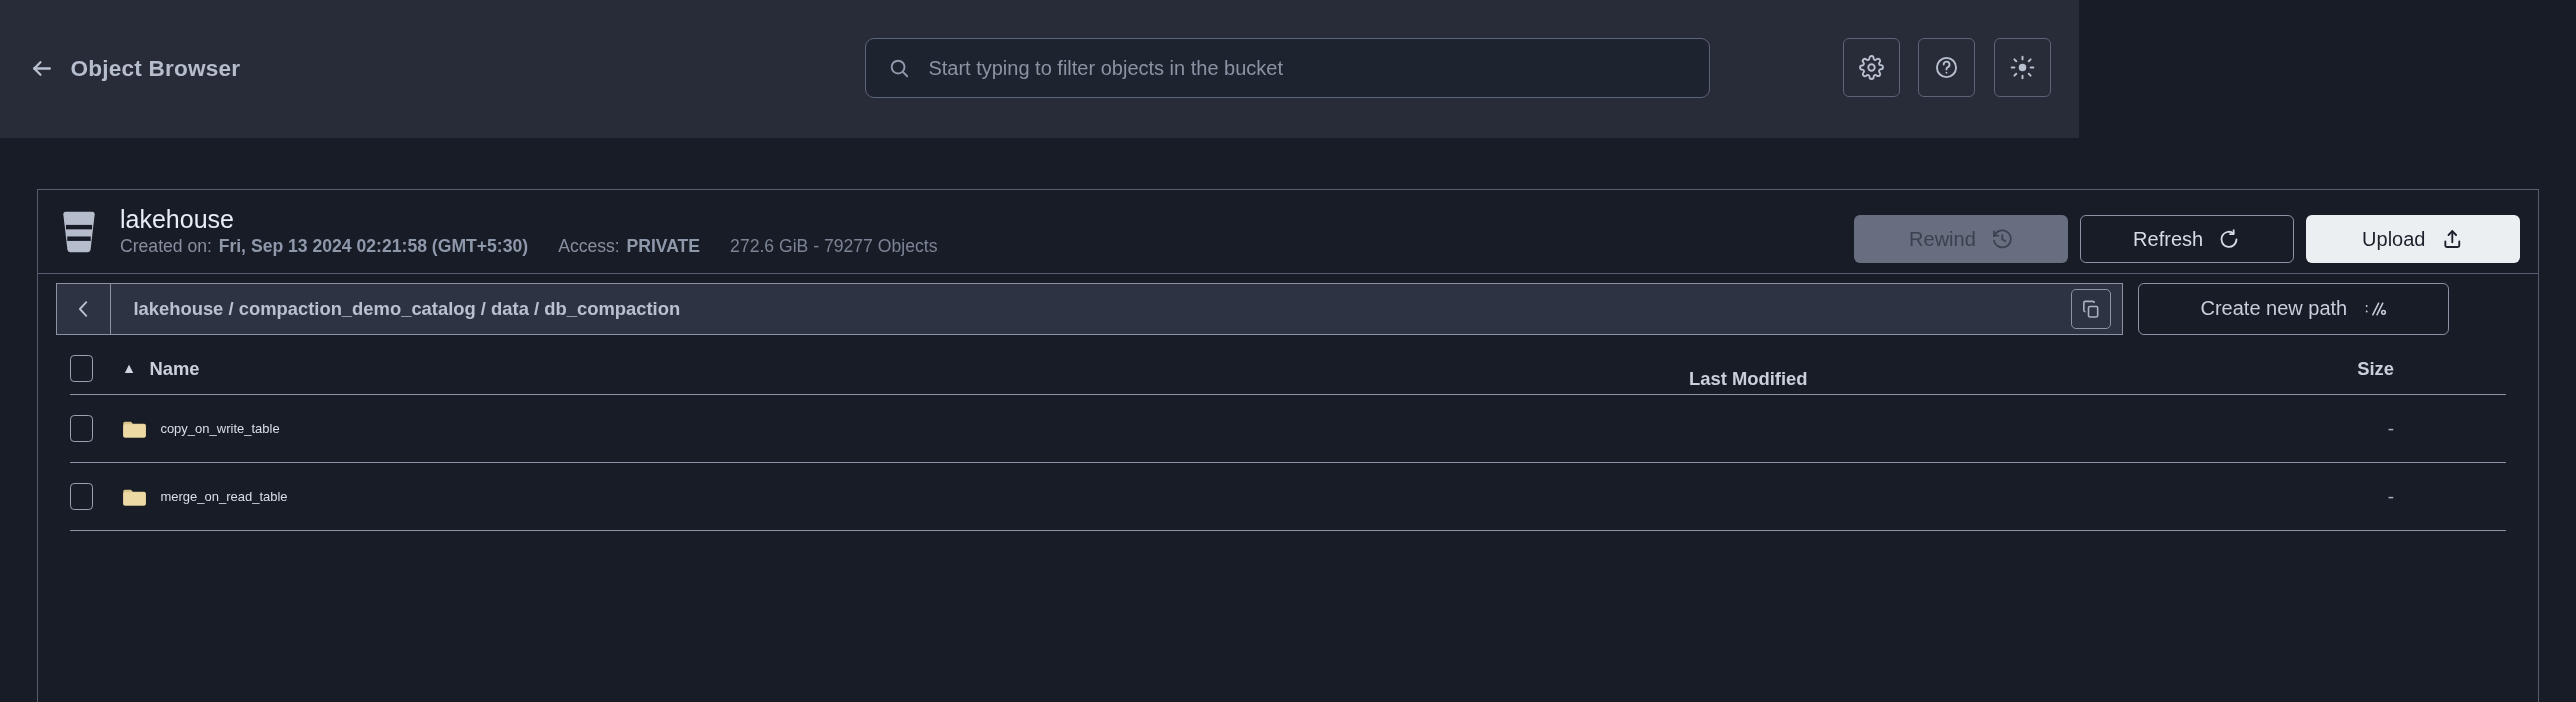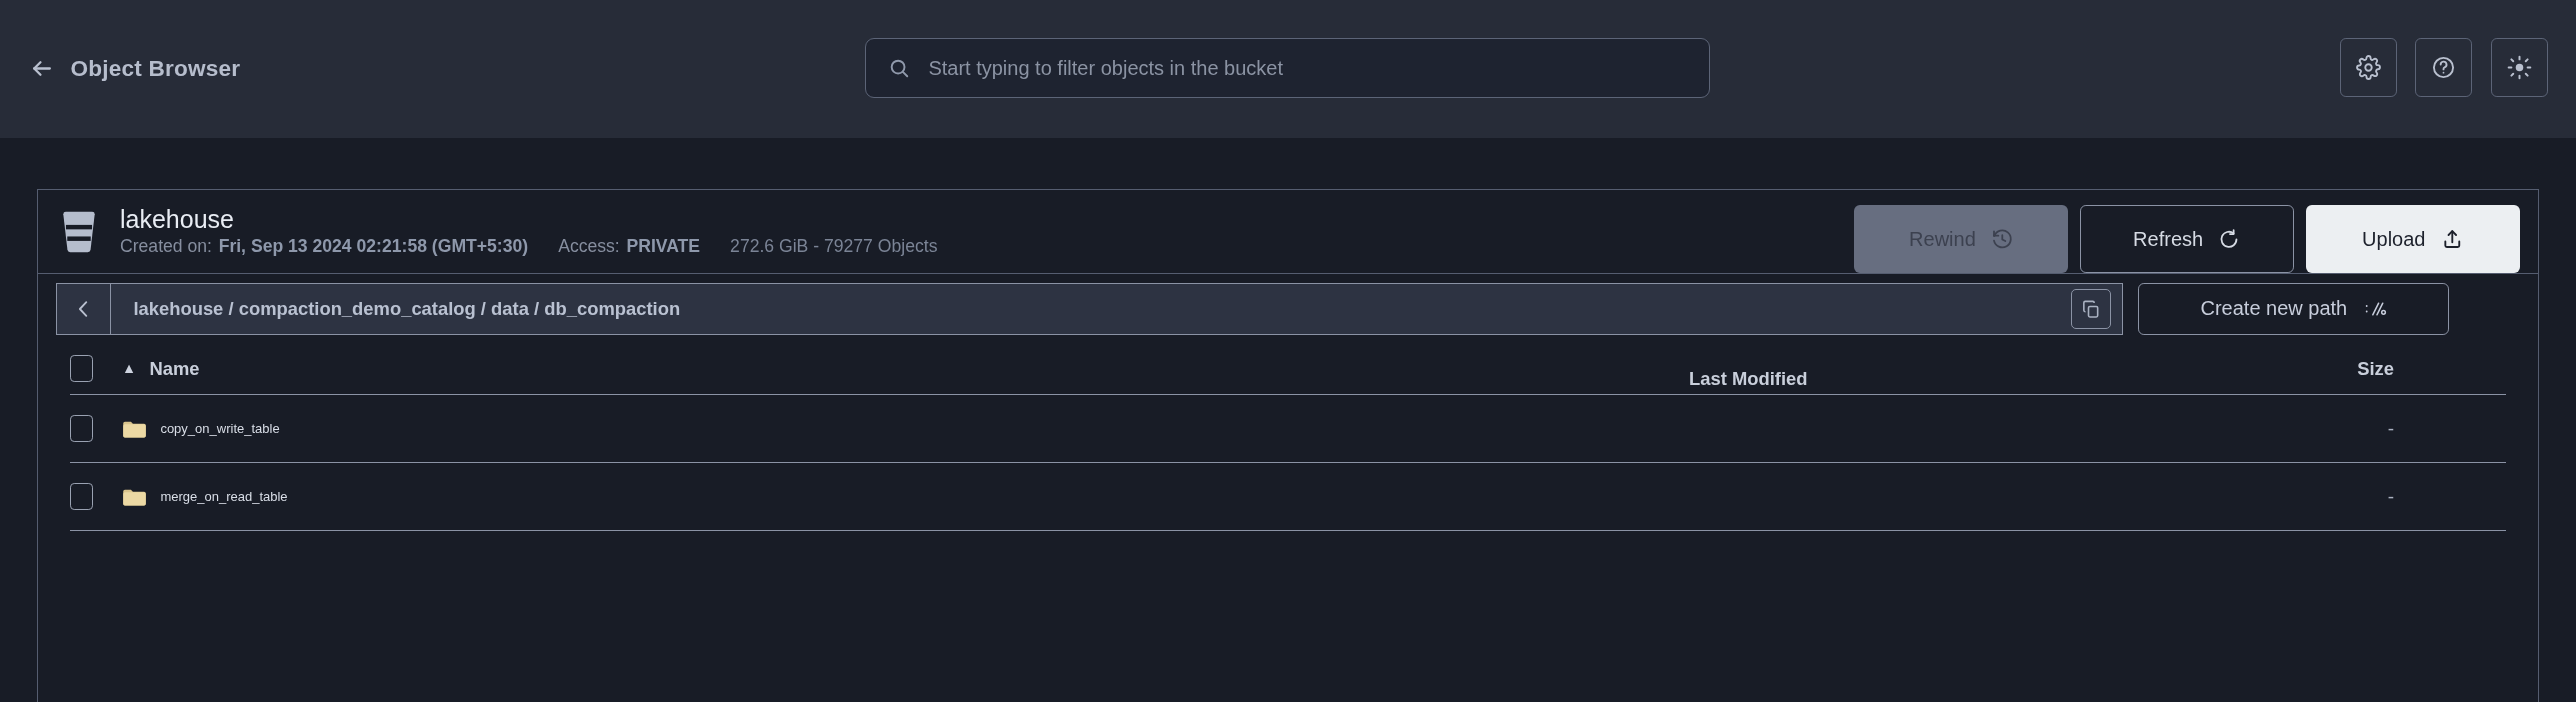--- a/index.html
+++ b/index.html
@@ -6,21 +6,21 @@
   html, body {
     width: 2576px; height: 703px;
     background: #181c26;
     font-family: "Liberation Sans", sans-serif;
     overflow: hidden;
   }
 
   
   .topbar {
     position: absolute; left: 0; top: 0;
-    width: 2576px; height: 138px;
+    width: 2079px; height: 138px;
     background: #272c38;
     display: flex; align-items: center;
   }
   .back-group {
     position: absolute; left: 27px; top: 0; height: 138px;
     display: flex; align-items: center; gap: 15px;
   }
   .back-arrow {
     width: 28.4px; height: 28.4px;
     display: flex; align-items: center; justify-content: center;
@@ -86,21 +86,21 @@
   .meta-label { color: #868e9f; }
   .meta-strong { color: #8e98ab; font-weight: bold; margin-left: 6.7px; }
   .meta-gap { width: 30px; display: inline-block; }
   .meta-plain { color: #7b8496; }
 
   .bucket-actions {
     position: absolute; right: 18.4px; top: 0; height: 84px;
     display: flex; align-items: center; gap: 11.7px;
   }
   .btn {
-    height: 68px; border-radius: 5.9px;
+    height: 48px; border-radius: 5.9px;
     display: flex; align-items: center; justify-content: center;
     gap: 15px; font-size: 20px; padding: 0 25px; white-space: nowrap; margin-top: 14px;
   }
   .btn-rewind { background: #676e80; color: #3c414f; width: 214px; border: none; }
   .btn-refresh { background: transparent; border: 1.7px solid #8b93a5; color: #d6dbe4; width: 214px; }
   .btn-upload { background: #eceff2; border: none; color: #1d212c; width: 214px; }
 
   
   .crumb-row {
     position: relative; height: 69px;

